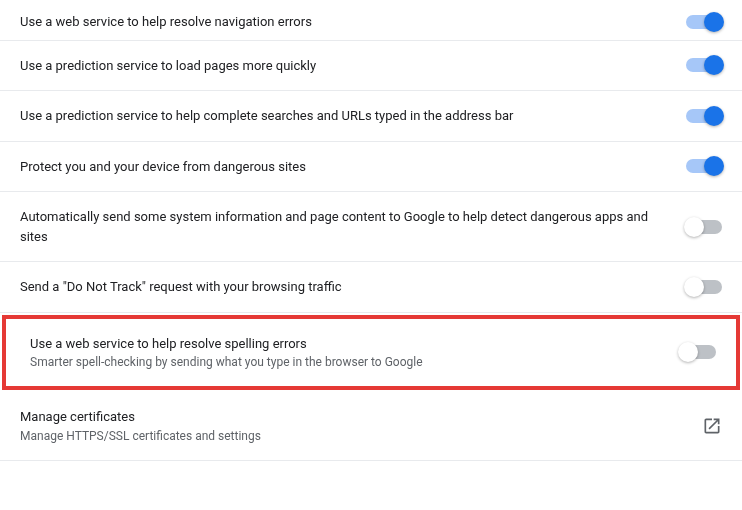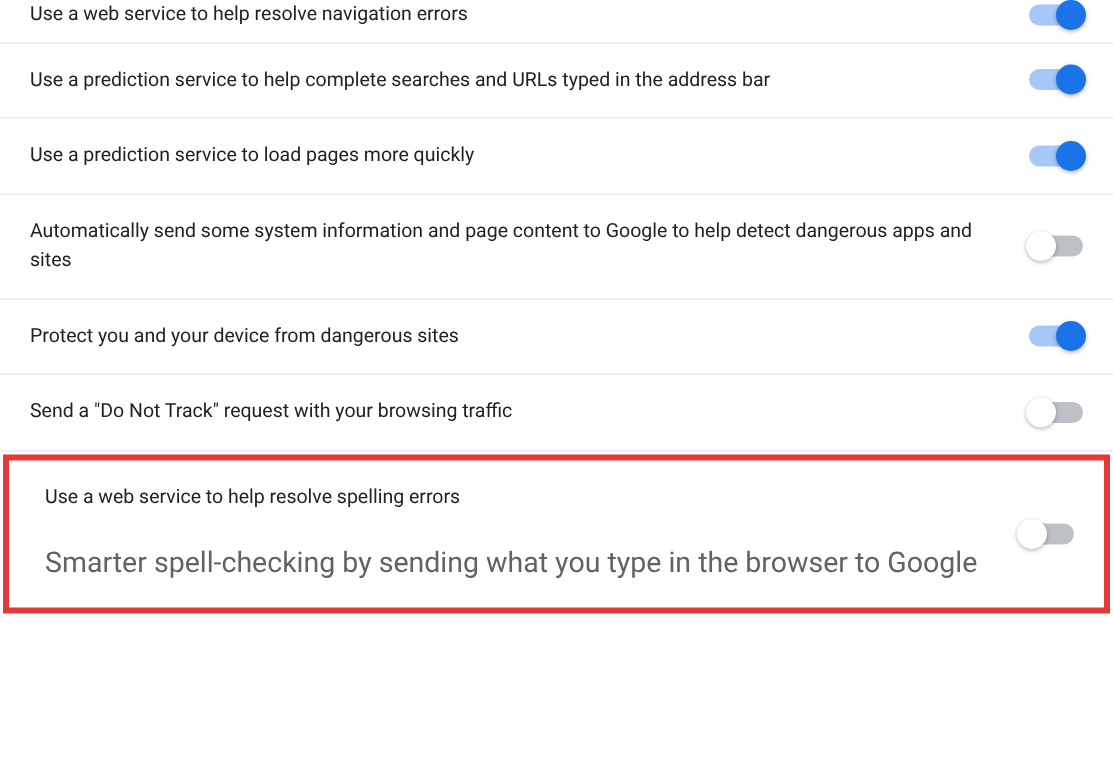--- a/index.html
+++ b/index.html
@@ -19,37 +19,37 @@
     }
     .setting-row {
       display: flex;
       align-items: center;
       justify-content: space-between;
       padding: 15px 20px;
       border-bottom: 1px solid #e8eaed;
       min-height: 50px;
     }
     .setting-row.first-cut {
-      padding-top: 0;
+      padding-top: 12px;
       min-height: 20px;
       padding-bottom: 8px;
     }
     .setting-text {
       flex: 1;
       padding-right: 20px;
     }
     .setting-title {
       font-size: 13px;
       color: #202124;
       line-height: 1.5;
     }
     .setting-subtitle {
-      font-size: 19px;
+      font-size: 12px;
       color: #5f6368;
-      margin-top: 20px;
+      margin-top: 0;
       line-height: 1.5;
     }
     .toggle {
       position: relative;
       width: 36px;
       height: 14px;
       border-radius: 7px;
       flex-shrink: 0;
       cursor: pointer;
     }
@@ -100,50 +100,50 @@
     <div class="setting-text">
       <div class="setting-title">Use a web service to help resolve navigation errors</div>
     </div>
     <div class="toggle on">
       <div class="toggle-knob"></div>
     </div>
   </div>
 
   <div class="setting-row">
     <div class="setting-text">
+      <div class="setting-title">Use a prediction service to load pages more quickly</div>
+    </div>
+    <div class="toggle on">
+      <div class="toggle-knob"></div>
+    </div>
+  </div>
+
+  <div class="setting-row">
+    <div class="setting-text">
       <div class="setting-title">Use a prediction service to help complete searches and URLs typed in the address bar</div>
     </div>
     <div class="toggle on">
       <div class="toggle-knob"></div>
     </div>
   </div>
 
   <div class="setting-row">
     <div class="setting-text">
-      <div class="setting-title">Use a prediction service to load pages more quickly</div>
+      <div class="setting-title">Protect you and your device from dangerous sites</div>
     </div>
     <div class="toggle on">
       <div class="toggle-knob"></div>
     </div>
   </div>
 
   <div class="setting-row">
     <div class="setting-text">
       <div class="setting-title">Automatically send some system information and page content to Google to help detect dangerous apps and sites</div>
     </div>
     <div class="toggle off">
-      <div class="toggle-knob"></div>
-    </div>
-  </div>
-
-  <div class="setting-row">
-    <div class="setting-text">
-      <div class="setting-title">Protect you and your device from dangerous sites</div>
-    </div>
-    <div class="toggle on">
       <div class="toggle-knob"></div>
     </div>
   </div>
 
 
   <div class="setting-row">
     <div class="setting-text">
       <div class="setting-title">Send a "Do Not Track" request with your browsing traffic</div>
     </div>
     <div class="toggle off">
@@ -156,14 +156,23 @@
       <div class="setting-text">
         <div class="setting-title">Use a web service to help resolve spelling errors</div>
         <div class="setting-subtitle">Smarter spell-checking by sending what you type in the browser to Google</div>
       </div>
       <div class="toggle off">
         <div class="toggle-knob"></div>
       </div>
     </div>
   </div>
 
+  <div class="setting-row">
+    <div class="setting-text">
+      <div class="setting-title">Manage certificates</div>
+      <div class="setting-subtitle">Manage HTTPS/SSL certificates and settings</div>
+    </div>
+    <svg class="external-icon" viewBox="0 0 24 24">
+      <path d="M19 19H5V5h7V3H5c-1.11 0-2 .9-2 2v14c0 1.1.89 2 2 2h14c1.1 0 2-.9 2-2v-7h-2v7zM14 3v2h3.59l-9.83 9.83 1.41 1.41L19 6.41V10h2V3h-7z"></path>
+    </svg>
+  </div>
 
 </div>
 
 </body></html>

